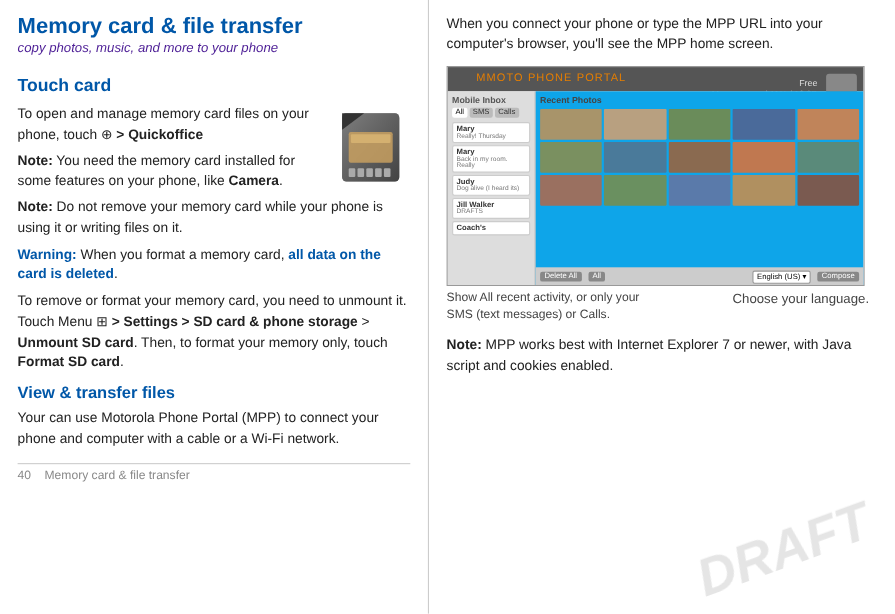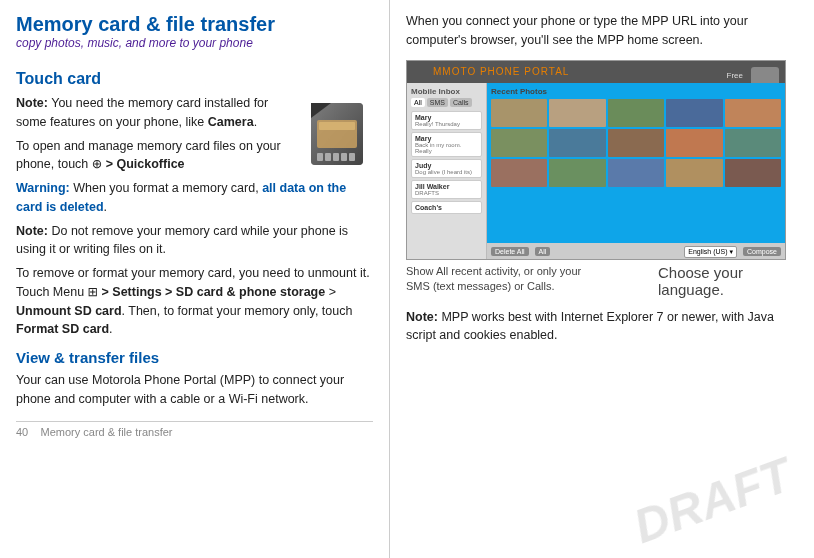--- a/index.html
+++ b/index.html
@@ -283,24 +283,24 @@
       justify-content: space-between;
       margin-top: 4px;
     }
     .annotation-bottom-left {
       font-size: 11px;
       color: #444;
       width: 200px;
       line-height: 1.4;
     }
     .annotation-bottom-right {
-      font-size: 15px;
+      font-size: 12px;
       color: #444;
       width: 140px;
-      text-align: left;
+      text-align: center;
     }
     .note-box {
       margin-top: 10px;
     }
     .draft-watermark {
       position: fixed;
       bottom: 30px;
       right: 20px;
       font-size: 48px;
       color: rgba(180,180,180,0.35);
@@ -316,24 +316,24 @@
 
 <div class="left-column">
   <h1 class="page-title">Memory card &amp; file transfer</h1>
   <p class="page-subtitle">copy photos, music, and more to your phone</p>
 
   <h2 class="section-heading">Touch card</h2>
 
   <div class="memory-card-section">
     <div class="memory-card-text">
       <p class="body-text">
-        <span class="note-label">Note:</span><span> You need the memory card installed for some features on your phone, like </span><span class="bold-text">Camera</span><span>.</span>
+        <span>To open and manage memory card files on your phone, touch </span><span>⊕</span><span class="bold-text"> &gt; Quickoffice</span>
       </p>
       <p class="body-text">
-        <span>To open and manage memory card files on your phone, touch </span><span>⊕</span><span class="bold-text"> &gt; Quickoffice</span>
+        <span class="note-label">Note:</span><span> You need the memory card installed for some features on your phone, like </span><span class="bold-text">Camera</span><span>.</span>
       </p>
     </div>
 
     <svg class="memory-card-img" viewBox="0 0 72 72" xmlns="http://www.w3.org/2000/svg">
       <rect x="10" y="5" width="52" height="62" rx="4" ry="4" fill="#555" opacity="0.9"></rect>
       <rect x="10" y="5" width="52" height="62" rx="4" ry="4" fill="url(#cardgrad)" opacity="0.7"></rect>
       <defs>
         <linearGradient id="cardgrad" x1="0" y1="0" x2="1" y2="1">
           <stop offset="0%" stop-color="#888"></stop>
           <stop offset="100%" stop-color="#333"></stop>
@@ -347,25 +347,25 @@
 
       <rect x="16" y="55" width="6" height="8" rx="1" fill="#aaa"></rect>
       <rect x="24" y="55" width="6" height="8" rx="1" fill="#aaa"></rect>
       <rect x="32" y="55" width="6" height="8" rx="1" fill="#aaa"></rect>
       <rect x="40" y="55" width="6" height="8" rx="1" fill="#aaa"></rect>
       <rect x="48" y="55" width="6" height="8" rx="1" fill="#aaa"></rect>
     </svg>
   </div>
 
   <p class="body-text">
+    <span class="note-label">Note:</span><span> Do not remove your memory card while your phone is using it or writing files on it.</span>
+  </p>
+
+  <p class="body-text">
     <span class="warning-label">Warning:</span><span> When you format a memory card, </span><span class="warning-highlight">all data on the card is deleted</span><span>.</span>
-  </p>
-
-  <p class="body-text">
-    <span class="note-label">Note:</span><span> Do not remove your memory card while your phone is using it or writing files on it.</span>
   </p>
 
   <p class="body-text">
     <span>To remove or format your memory card, you need to unmount it. Touch Menu </span><span>⊞</span><span class="bold-text"> &gt; Settings &gt; SD card &amp; phone storage</span><span> &gt; </span><span class="bold-text">Unmount SD card</span><span>. Then, to format your memory only, touch </span><span class="bold-text">Format SD card</span><span>.</span>
   </p>
 
   <h2 class="section-heading2">View &amp; transfer files</h2>
 
   <p class="body-text">Your can use Motorola Phone Portal (MPP) to connect your phone and computer with a cable or a Wi-Fi network.</p>
 

